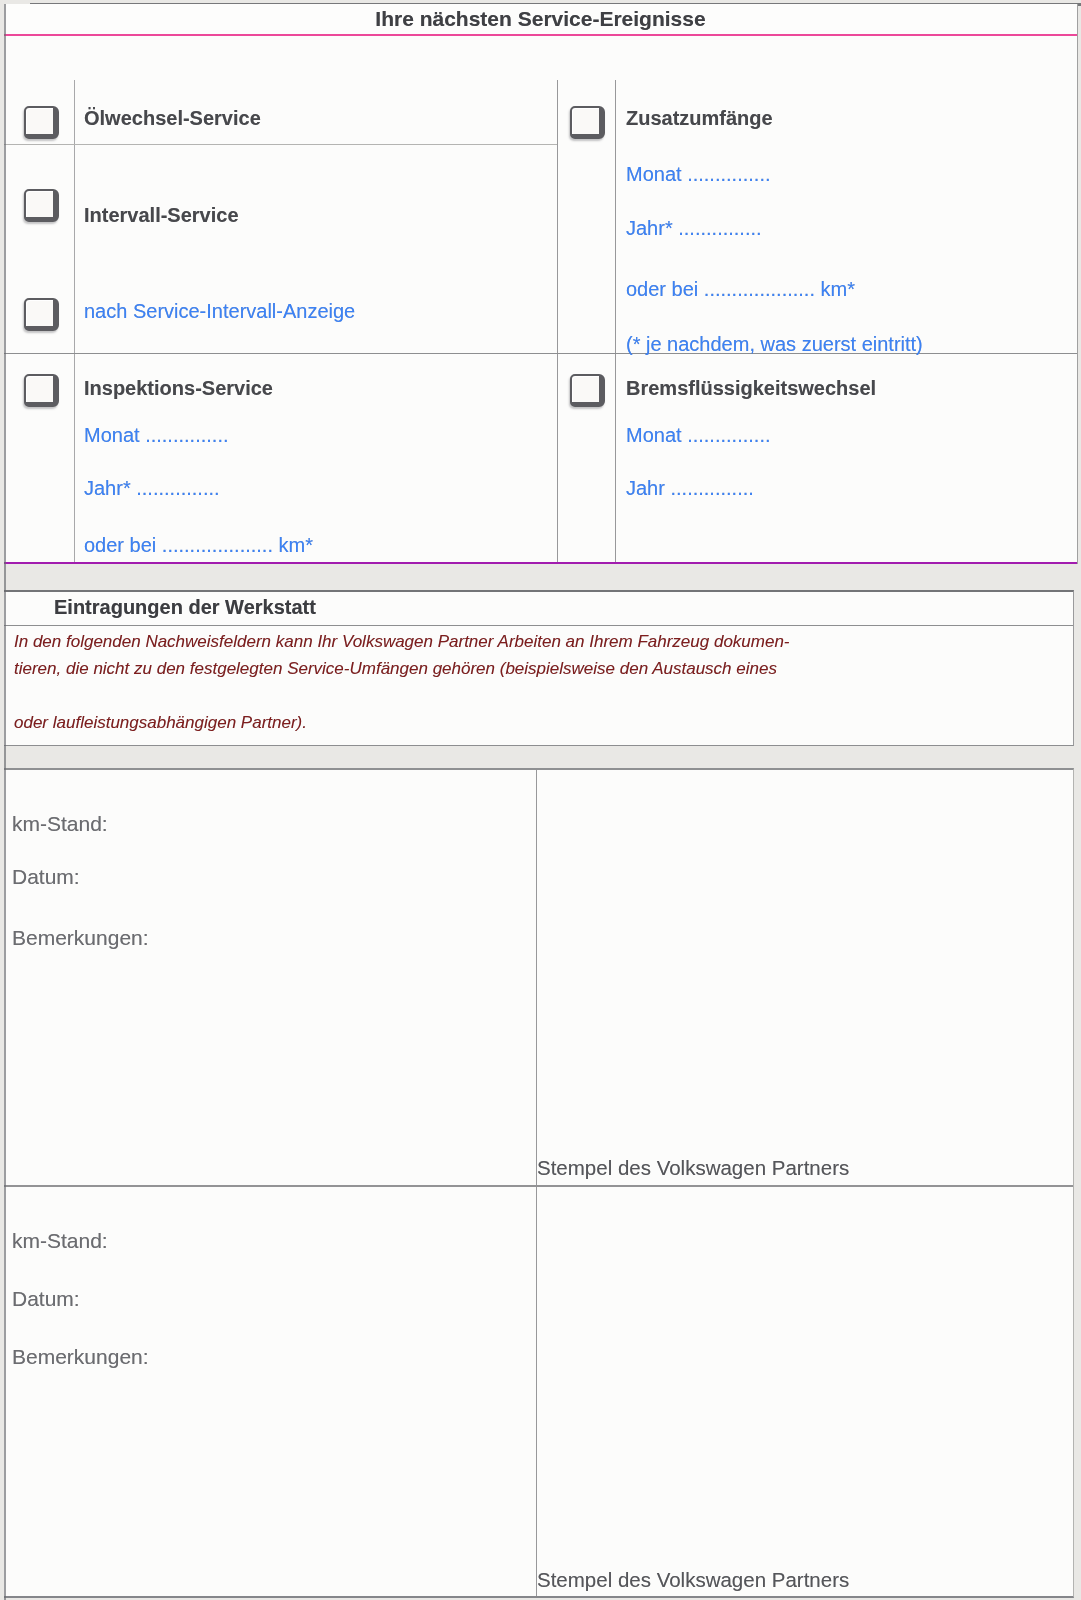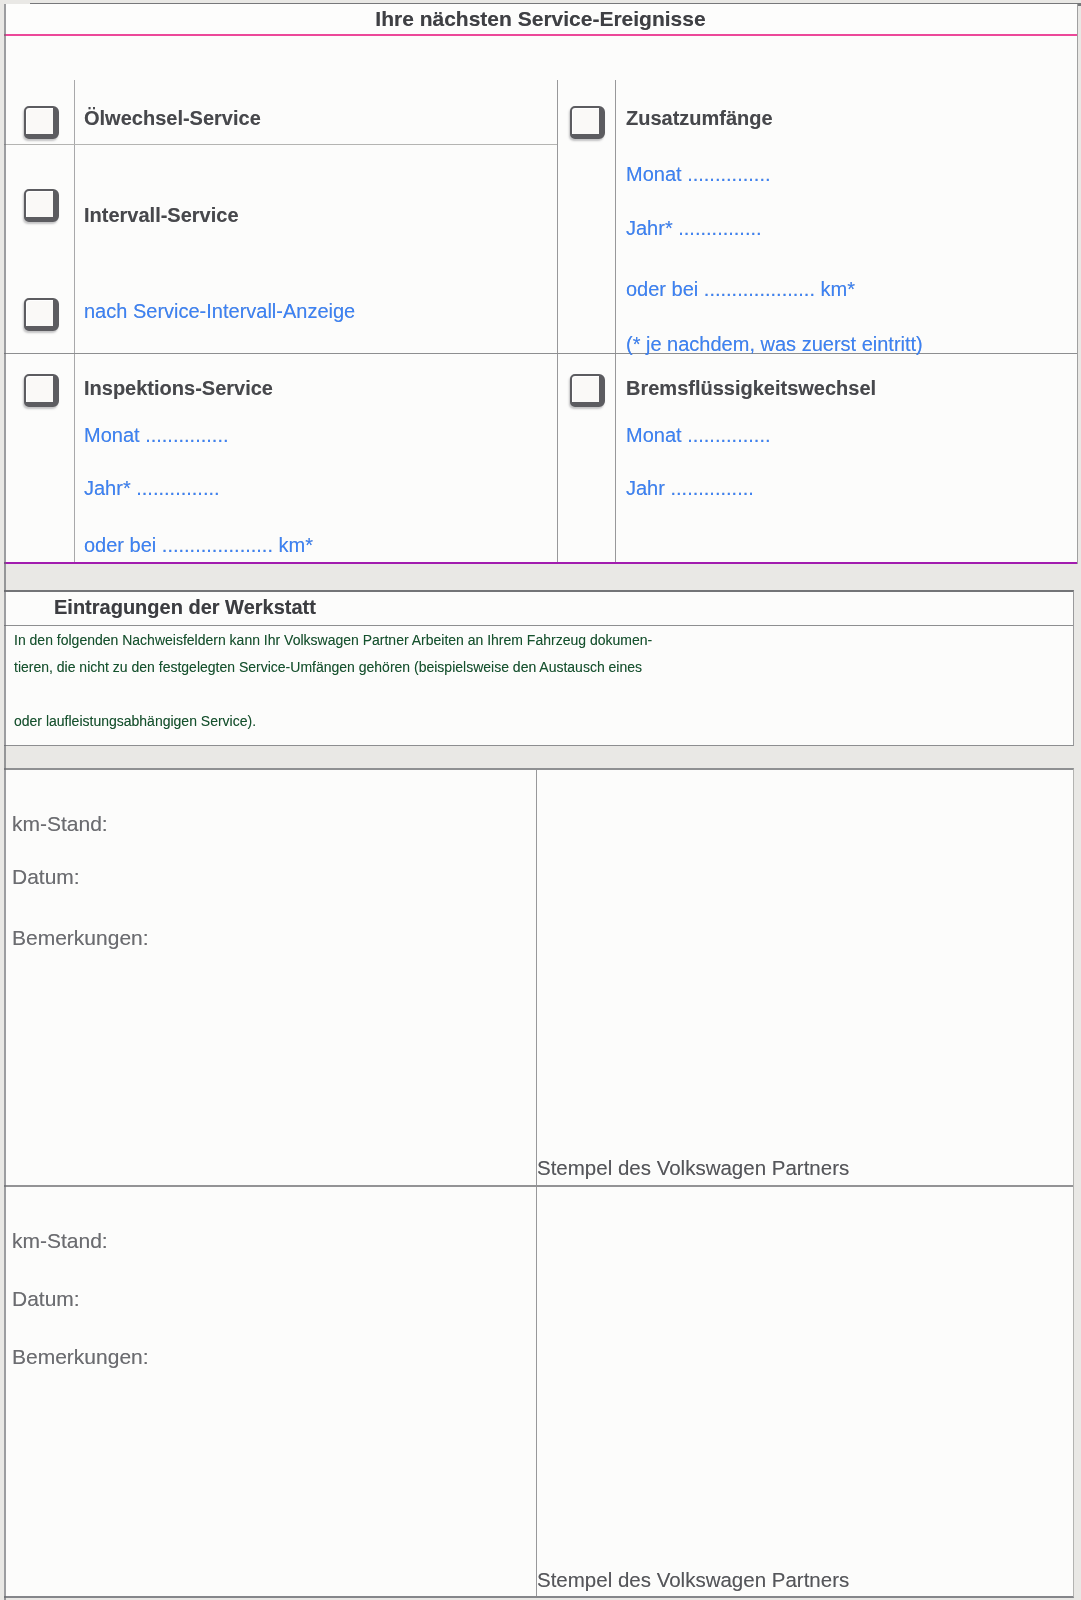--- a/index.html
+++ b/index.html
@@ -39,22 +39,22 @@
   .vline.light{background:#a8a8aa;}
   .hline{position:absolute;height:1px;background:#8d8e90;}
   .hline.light{background:#b4b4b2;}
 
   
   .werkstatt{position:absolute;left:4px;top:590px;width:1069px;height:153px;background:#fcfcfb;
              border-top:2px solid #737477;border-right:1px solid #9a9a9c;border-bottom:1px solid #8d8e90;}
   .werkstatt .hdr{position:absolute;left:10px;top:4px;font-size:20px;font-weight:bold;color:#3c3d41;
                   white-space:nowrap;text-shadow:0 0 .5px rgba(70,70,75,.5);margin-left:40px;}
   .werkstatt .hdr-line{position:absolute;left:0;right:0;top:33px;height:1px;background:#8d8e90;}
-  .werkstatt .pline{position:absolute;left:10px;font-size:14px;color:#14532d;white-space:nowrap;
-                    text-shadow:0 0 .5px rgba(90,90,95,.45);}
+  .werkstatt .pline{position:absolute;left:10px;font-size:17px;color:#7f1d1d;white-space:nowrap;
+                    text-shadow:0 0 .5px rgba(90,90,95,.45);font-style:italic;}
 
   
   .entries{position:absolute;left:4px;top:768px;width:1069px;height:826px;background:#fcfcfb;
            border-top:2px solid #8f9092;border-bottom:2px solid #85868a;border-right:1px solid #b3b3b1;}
   .entries .vdiv{position:absolute;left:532px;top:0;bottom:0;width:1px;background:#98989a;}
   .entries .hdiv{position:absolute;left:0;right:0;top:415px;height:2px;background:#939395;}
   .stamp{position:absolute;left:533px;width:536px;text-align:left;font-size:20.5px;color:#55565a;
          text-shadow:0 0 .5px rgba(90,90,95,.45);}
 </style>
 </head>
@@ -104,21 +104,21 @@
       <div class="t" style="left:622px;top:343px">Monat ...............</div>
       <div class="t" style="left:622px;top:396px">Jahr ...............</div>
     </div>
   </section>
 
   <section class="werkstatt">
     <div class="hdr">Eintragungen der Werkstatt</div>
     <div class="hdr-line"></div>
     <div class="pline" style="top:40px">In den folgenden Nachweisfeldern kann Ihr Volkswagen Partner Arbeiten an Ihrem Fahrzeug dokumen-</div>
     <div class="pline" style="top:67px">tieren, die nicht zu den festgelegten Service-Umfängen gehören (beispielsweise den Austausch eines</div>
-    <div class="pline" style="top:121px">oder laufleistungsabhängigen Service).</div>
+    <div class="pline" style="top:121px">oder laufleistungsabhängigen Partner).</div>
   </section>
 
   <section class="entries">
     <div class="vdiv"></div>
     <div class="hdiv"></div>
 
     <div>
       <div class="t faded" style="left:8px;top:42px;font-size:21px">km-Stand:</div>
       <div class="t faded" style="left:8px;top:95px;font-size:21px">Datum:</div>
       <div class="t faded" style="left:8px;top:156px;font-size:21px">Bemerkungen:</div>

